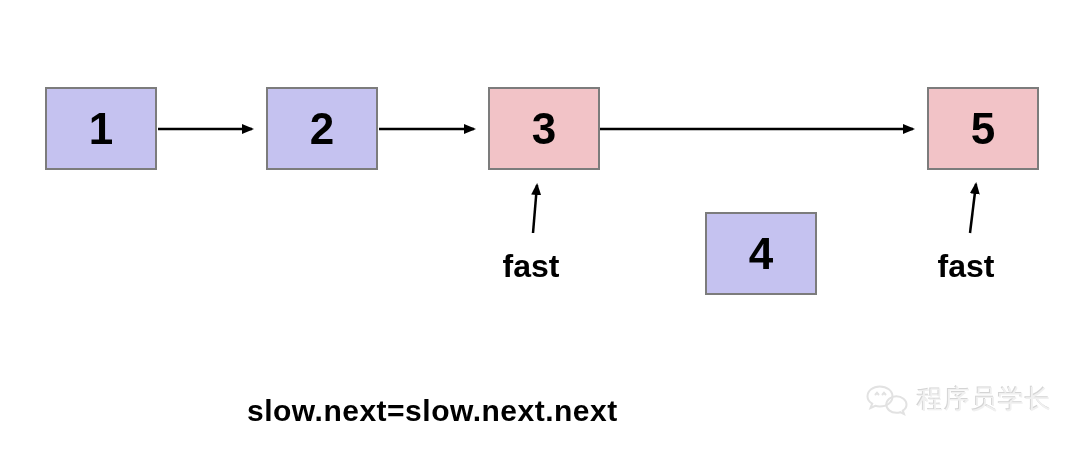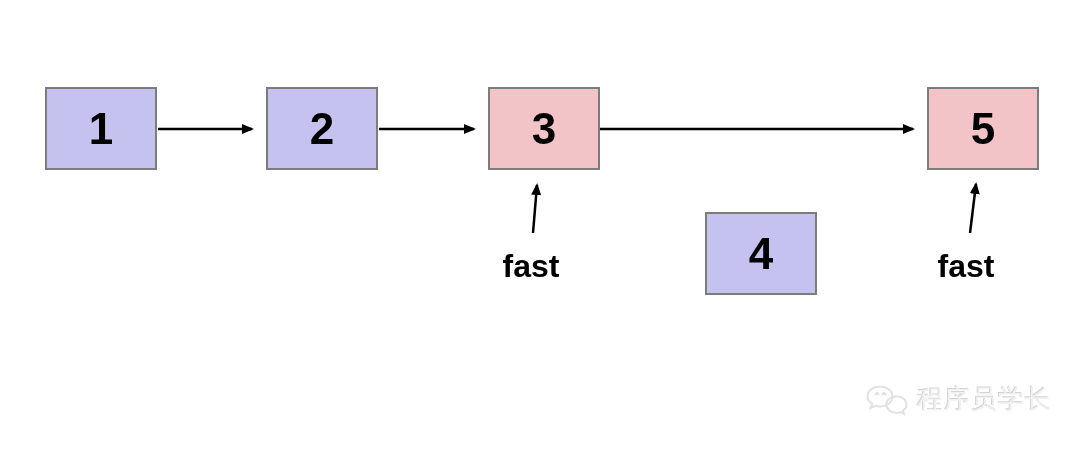--- a/index.html
+++ b/index.html
@@ -104,20 +104,21 @@
   <div class="node" id="node-4" style="background-color: rgb(197, 194, 240);">
     <span class="node-label">4</span>
   </div>
   <div class="node" id="node-5" style="background-color: rgb(242, 195, 199);">
     <span class="node-label">5</span>
   </div>
 
   <div class="pointer-label" id="slow-label">fast</div>
   <div class="pointer-label" id="fast-label">fast</div>
 
+  <div class="caption">slow.next=slow.next.next</div>
 
   <div class="watermark">
     <svg width="45" height="34" viewBox="0 0 45 34">
       <g fill="none" stroke="#e2e2e2" stroke-width="2" stroke-linecap="round">
         <path d="M27.5 13.5 C27.5 19.3 21.8 23.5 14.8 23.5 C13.2 23.5 11.7 23.3 10.3 22.8 L5.5 25 L7.2 20.6 C4.3 18.8 2.5 16.3 2.5 13.5 C2.5 7.7 8 3.5 14.8 3.5 C21.8 3.5 27.5 7.7 27.5 13.5 Z"></path>
         <path d="M41.5 21.5 C41.5 24 40 26.2 37.8 27.6 L39 31 L35.2 29.2 C34 29.6 32.7 29.8 31.3 29.8 C25.7 29.8 21.3 26.1 21.3 21.5 C21.3 17 25.7 13.2 31.3 13.2 C36.9 13.2 41.5 17 41.5 21.5 Z"></path>
         <path d="M10.5 11.5 L12 9.8 L13.5 11.5"></path>
         <path d="M17.5 11.5 L19 9.8 L20.5 11.5"></path>
       </g>
     </svg>

